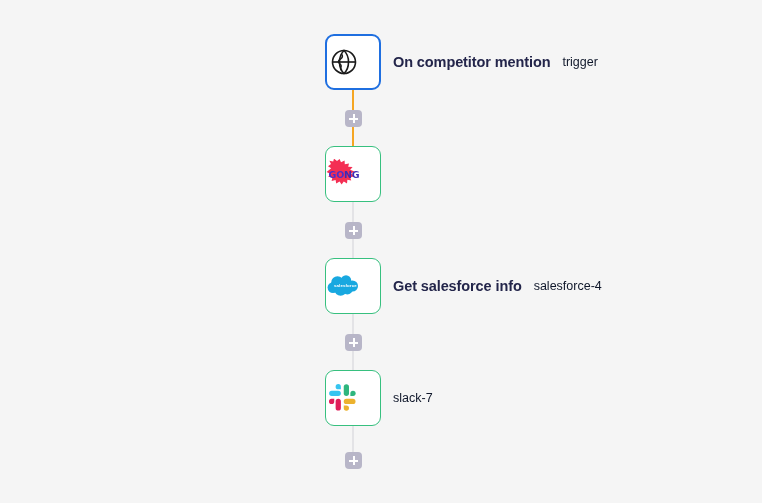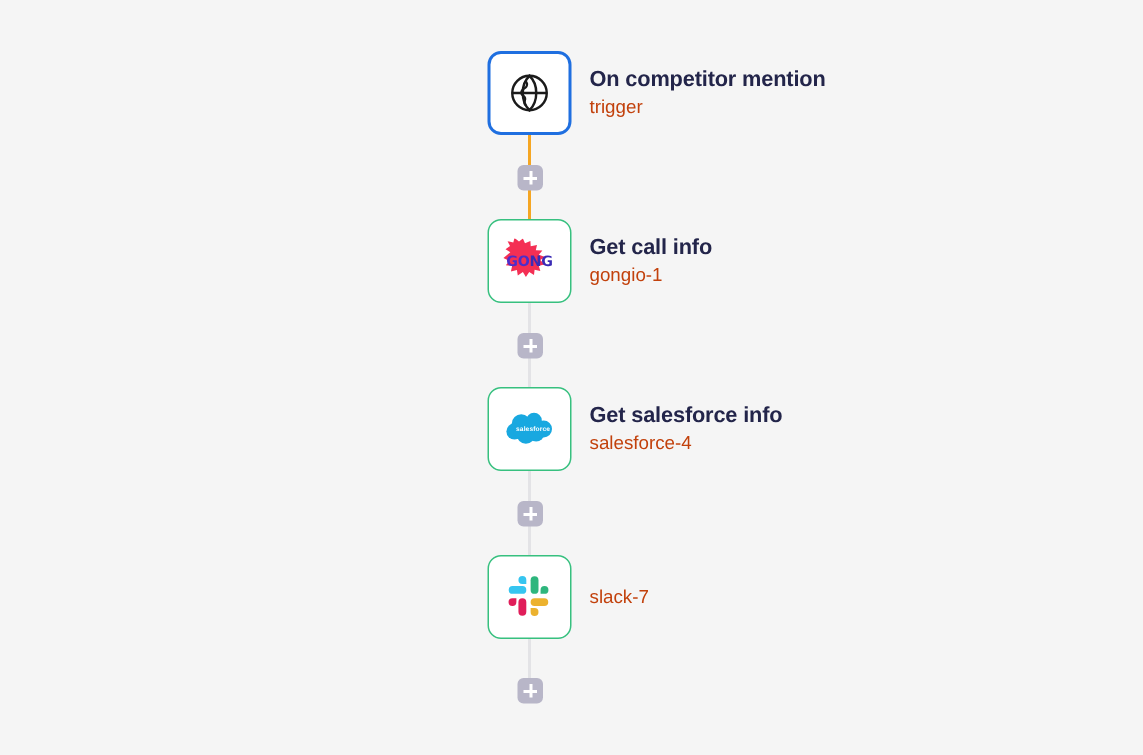--- a/index.html
+++ b/index.html
@@ -33,46 +33,47 @@
   }
   .node-box {
     position: relative;
     width: 56px;
     height: 56px;
     box-sizing: border-box;
     background: #ffffff;
     border-radius: 9px;
     display: flex;
     align-items: center;
-    justify-content: center;
+    justify-content: flex-start;
     flex: 0 0 auto;
     z-index: 3;
   }
   .node-box.trigger {
     border: 2px solid #1f6fe0;
   }
   .node-box.action {
     border: 1.5px solid #37c07f;
   }
   .node-text {
     margin-left: 12px;
     display: flex;
-    flex-direction: column;
-    justify-content: center;
+    flex-direction: row;
+    justify-content: center;
+    gap: 12px;
   }
   .node-title {
     font-size: 14.5px;
     font-weight: bold;
     color: #23254a;
     letter-spacing: -0.1px;
     line-height: 18px;
   }
   .node-sub {
     font-size: 12.5px;
-    color: #c2410c;
+    color: #0f172a;
     line-height: 17px;
     margin-top: 1px;
   }
   
   .connector {
     position: relative;
     height: 56px;
     width: 56px;
   }
   .connector .line {
@@ -191,24 +192,20 @@
     </div>
 
     <div class="node-row">
       <div class="node-box action">
         <span class="gong-logo">
           <svg width="36" height="31" viewBox="0 0 36 31" style="position:absolute;left:0;top:0;">
             <path d="M5.2 9.2 L2.0 7.2 L5.0 5.0 L3.4 1.8 L7.2 2.6 L8.0 -0.4 L11.0 2.0 L13.6 0.0 L15.0 3.2 L18.6 1.6 L18.8 5.2 L23.0 4.4 L22.2 7.8 L26.6 8.0 L24.2 10.8 L28.4 12.4 L25.2 14.4 L28.0 17.4 L24.2 18.2 L25.2 21.6 L21.4 20.8 L21.0 24.4 L17.8 22.4 L15.6 25.6 L13.6 22.4 L10.2 24.6 L9.6 21.0 L5.6 22.0 L6.4 18.4 L2.2 17.8 L4.6 15.0 L0.6 13.0 Z" fill="#f42f54"></path>
           </svg>
           <span class="gong-text"><span class="go">GO</span><span class="ng">NG</span></span>
         </span>
-      </div>
-      <div class="node-text">
-        <span class="node-title">Get call info</span>
-        <span class="node-sub">gongio-1</span>
       </div>
     </div>
 
     <div class="connector">
       <div class="line"></div>
       <div class="plus-btn">
         <span class="bar-h"></span>
         <span class="bar-v"></span>
       </div>
     </div>

